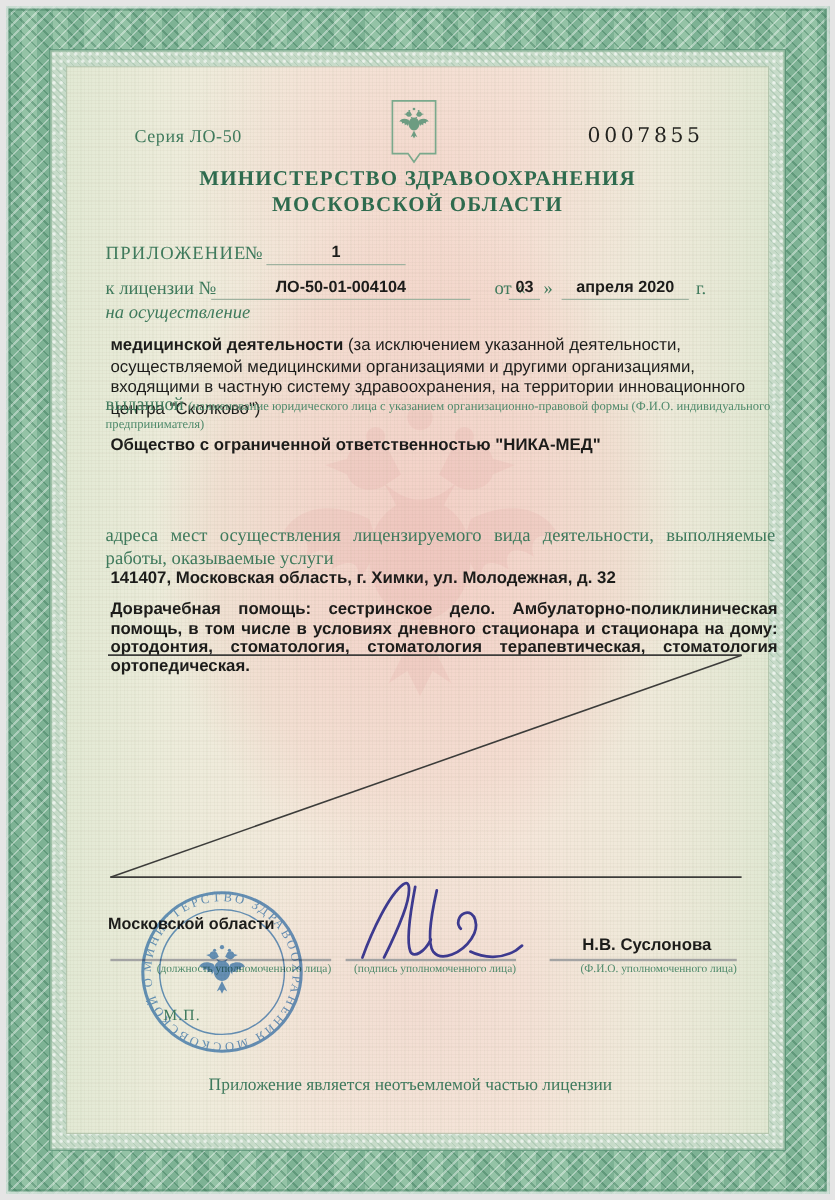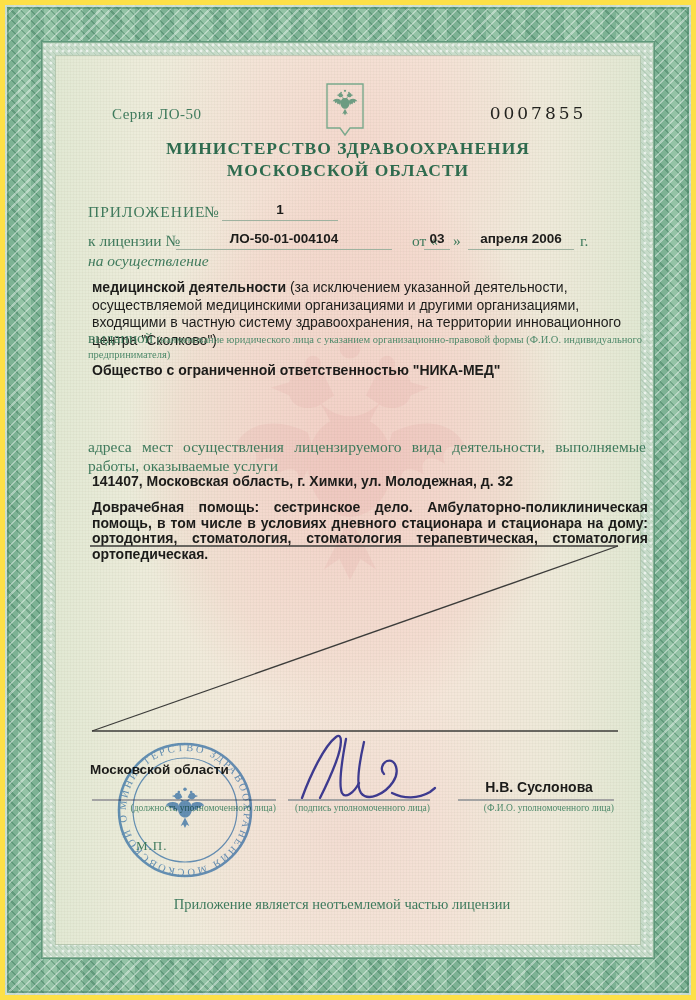--- a/index.html
+++ b/index.html
@@ -1,17 +1,17 @@
 <!DOCTYPE html>
 <html><head>
 <meta charset="utf-8">
 <style>
   html,body { margin:0; padding:0; background:#888; }
   .page {
-    position:relative; width:696px; height:1000px; background:#fde047;
+    position:relative; width:696px; height:1000px; background:#e5e5e5;
     margin:0 auto; overflow:hidden;
     font-family:"Liberation Serif", serif;
   }
   
   .band-ornate {
     position:absolute; inset:5px;
     background:
       repeating-linear-gradient(135deg, rgba(255,255,255,.38) 0 1.5px, rgba(255,255,255,0) 1.5px 7px),
       repeating-linear-gradient(45deg, rgba(23,88,58,.28) 0 1.5px, rgba(23,88,58,0) 1.5px 7px),
       repeating-linear-gradient(90deg, #7db294 0 13px, #94c3a6 13px 26px),
@@ -128,21 +128,21 @@
 
   <span class="abs lbl" style="left:88px; top:203px; letter-spacing:1px;">ПРИЛОЖЕНИЕ</span>
   <span class="abs lbl" style="left:204px; top:203px;">№</span>
   <div class="abs blank" style="left:222px; top:202px; width:116px;">1</div>
 
   <span class="abs lbl" style="left:88px; top:232px;">к лицензии №</span>
   <div class="abs blank" style="left:176px; top:231px; width:216px;">ЛО-50-01-004104</div>
   <span class="abs lbl" style="left:412px; top:232px;">от «</span>
   <div class="abs blank" style="left:424px; top:231px; width:26px;">03</div>
   <span class="abs lbl" style="left:453px; top:232px;">»</span>
-  <div class="abs blank" style="left:468px; top:231px; width:106px;">апреля 2006</div>
+  <div class="abs blank" style="left:468px; top:231px; width:106px;">апреля 2020</div>
   <span class="abs lbl" style="left:580px; top:232px;">г.</span>
 
   <div class="abs lbl" style="left:88px; top:252px;font-style:italic;">на осуществление</div>
 
   <p class="abs para1" style="margin:0;"><b>медицинской деятельности</b><span> (за исключением указанной деятельности, осуществляемой медицинскими организациями и другими организациями, входящими в частную систему здравоохранения, на территории инновационного центра "Сколково")</span></p>
 
   <div class="abs issued-line"><span class="lbl">выданной </span><span class="note">(наименование юридического лица с указанием организационно-правовой формы (Ф.И.О. индивидуального</span></div>
   <div class="abs note2" style="left:88px; top:349px;">предпринимателя)</div>
 
   <div class="abs org sans-b">Общество с ограниченной ответственностью "НИКА-МЕД"</div>

